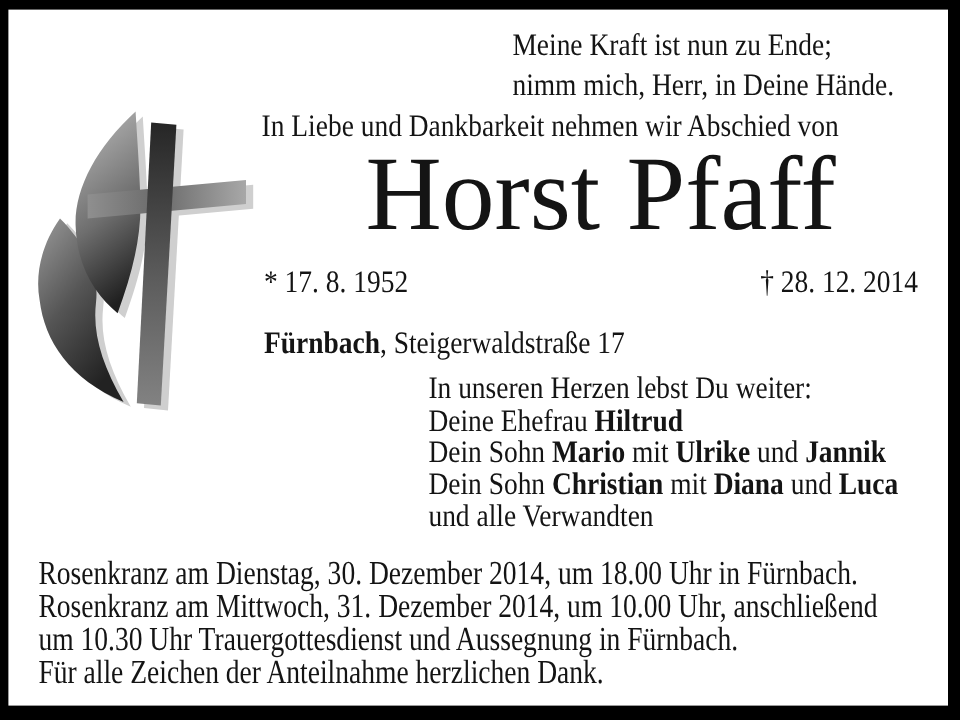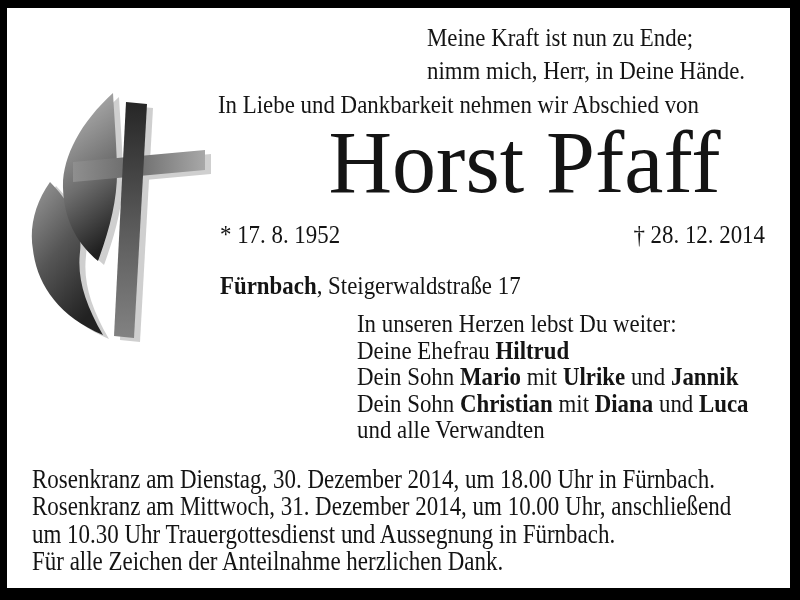--- a/index.html
+++ b/index.html
@@ -7,21 +7,21 @@
        font-family:"Liberation Serif","DejaVu Serif",serif;}
   .page{position:absolute;left:0;top:0;width:800px;height:600px;}
   .sheet{position:absolute;left:7px;top:8px;width:783px;height:580px;background:#fff;}
   .t{position:absolute;color:#141414;white-space:nowrap;
      font-family:"Liberation Serif","DejaVu Serif",serif;}
   .cond{transform:scaleX(0.88);transform-origin:left top;}
   .condR{transform:scaleX(0.88);transform-origin:right top;}
   .b{font-weight:bold;}
   .epigraph{left:427px;top:21px;font-size:26px;line-height:33px;}
   .intro{left:218px;top:92px;font-size:26px;line-height:26px;}
-  .name{left:303px;top:119px;width:395px;font-size:88px;line-height:88px;text-align:center;margin-left:24px;}
+  .name{left:303px;top:119px;width:395px;font-size:88px;line-height:88px;text-align:center;}
   .birth{left:220px;top:222px;font-size:26px;line-height:26px;}
   .death{left:560px;top:222px;width:205px;font-size:26px;line-height:26px;text-align:right;}
   .address{left:220px;top:273px;font-size:26px;line-height:26px;}
   .family{left:357px;top:311px;font-size:26px;line-height:26.5px;}
   .schedule{left:32px;top:465px;font-size:28px;line-height:27.3px;
             transform:scaleX(0.82);transform-origin:left top;}
   .emblem{position:absolute;left:30px;top:88px;width:195px;height:262px;}
 </style>
 </head>
 <body>

